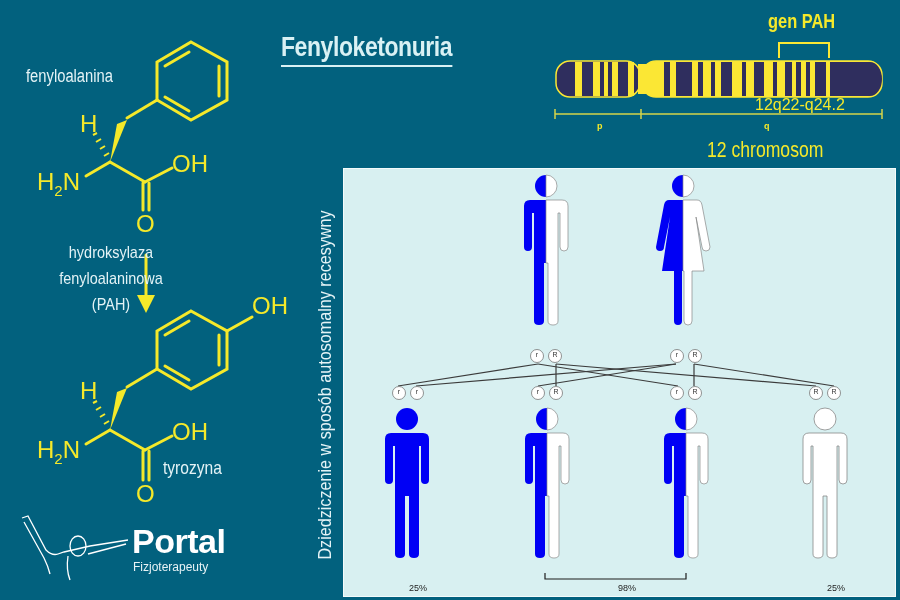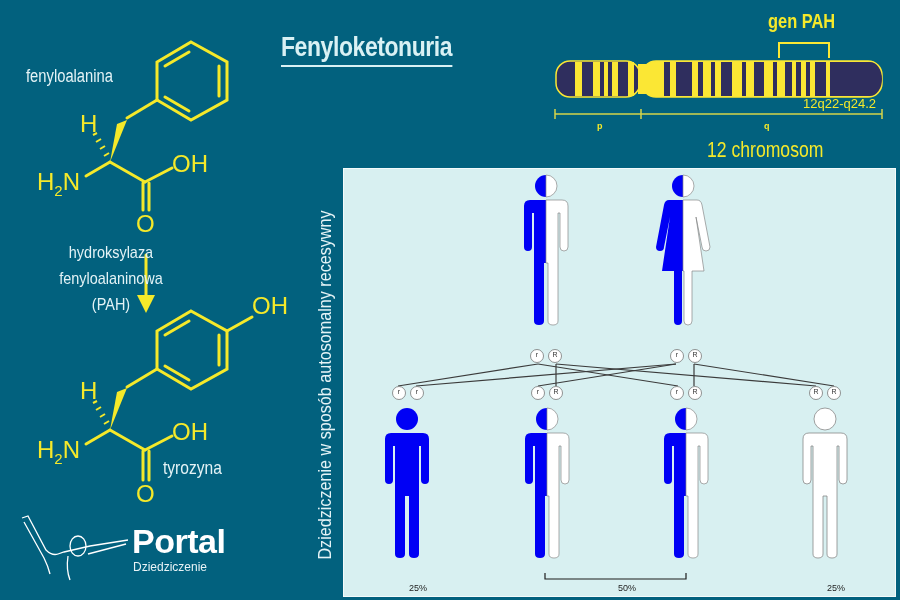--- a/index.html
+++ b/index.html
@@ -64,23 +64,23 @@
     .gen-label {
       left: 768px; top: 10px;
       color: #f5e92a;
       font-weight: bold;
       font-size: 20px;
       transform: scaleX(0.82);
       transform-origin: left top;
       white-space: nowrap;
     }
     .band-label {
-      left: 803px; top: 96px;
+      left: 755px; top: 96px;
       color: #f5e92a;
-      font-size: 13px;
+      font-size: 16px;
       white-space: nowrap;
     }
     .chromo-name {
       left: 707px; top: 137px;
       color: #f5e92a;
       font-size: 22px;
       transform: scaleX(0.8);
       transform-origin: left top;
       white-space: nowrap;
     }
@@ -318,26 +318,26 @@
 <div class="abs" style="left:395px;top:388px;font-size:7px;color:#333;width:8px;text-align:center;">r</div>
 <div class="abs" style="left:413px;top:388px;font-size:7px;color:#333;width:8px;text-align:center;">r</div>
 <div class="abs" style="left:534px;top:388px;font-size:7px;color:#333;width:8px;text-align:center;">r</div>
 <div class="abs" style="left:552px;top:388px;font-size:7px;color:#333;width:8px;text-align:center;">R</div>
 <div class="abs" style="left:673px;top:388px;font-size:7px;color:#333;width:8px;text-align:center;">r</div>
 <div class="abs" style="left:691px;top:388px;font-size:7px;color:#333;width:8px;text-align:center;">R</div>
 <div class="abs" style="left:812px;top:388px;font-size:7px;color:#333;width:8px;text-align:center;">R</div>
 <div class="abs" style="left:830px;top:388px;font-size:7px;color:#333;width:8px;text-align:center;">R</div>
 
 <div class="abs pct" style="left:387px;top:583px;">25%</div>
-<div class="abs pct" style="left:596px;top:583px;">50%</div>
+<div class="abs pct" style="left:596px;top:583px;">98%</div>
 <div class="abs pct" style="left:805px;top:583px;">25%</div>
 
 <svg class="abs" style="left:18px;top:512px;" width="112" height="70" viewBox="0 0 112 70">
   <g stroke="#ffffff" stroke-width="1.3" fill="none">
     <path d="M4 6 L10 4 L28 38 Q34 44 40 42 L46 40 L72 34 L110 28"></path>
     <path d="M6 10 L26 46 Q30 54 32 62"></path>
     <ellipse cx="60" cy="34" rx="8" ry="10"></ellipse>
     <path d="M50 44 Q48 58 52 68"></path>
     <path d="M70 42 L108 32"></path>
   </g>
 </svg>
 <div class="abs logo-text">Portal</div>
-<div class="abs logo-sub">Dziedziczenie</div>
+<div class="abs logo-sub">Fizjoterapeuty</div>
 
 </body></html>

